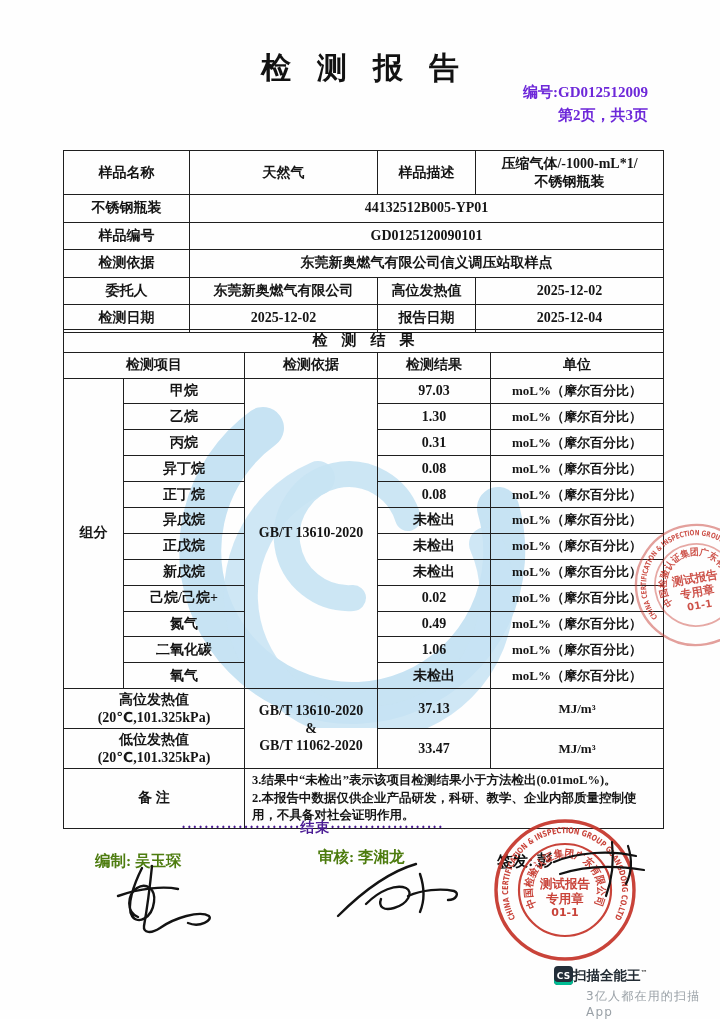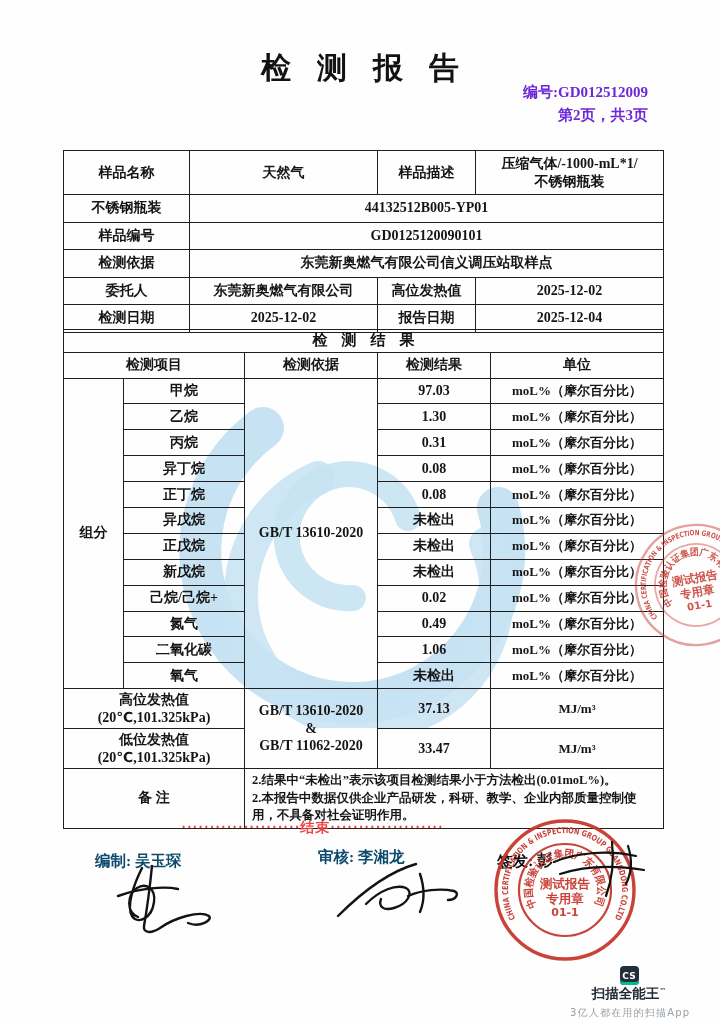--- a/index.html
+++ b/index.html
@@ -24,40 +24,40 @@
   .comp-row td{height:22.9px;}
   .cal-row td{height:37px;}
   .remark-row td{height:44px;}
   .pre{white-space:pre-line;line-height:1.25;}
   .unit-cell{font-size:13px;}
   .remark-cell{text-align:left;font-size:12.5px;line-height:1.4;padding:3px 7px;font-weight:700;}
   
   .watermark{position:absolute;left:168px;top:368px;z-index:1;}
   
   .end-line{position:absolute;top:819px;left:0;width:625px;text-align:center;
-            font-size:14px;font-weight:700;letter-spacing:1px;color:#ef4444;z-index:2;}
-  .sig-label{position:absolute;font-size:15.5px;font-weight:700;color:#0c4a6e;z-index:3;}
+            font-size:14px;font-weight:700;letter-spacing:1px;color:#4c1d95;z-index:2;}
+  .sig-label{position:absolute;font-size:15.5px;font-weight:700;color:#4d7c0f;z-index:3;}
   .sig-prepared{left:95px;top:851px;}
   .sig-reviewed{left:318px;top:847px;}
   .sig-issued{left:497px;top:851px;transform:rotate(-2deg);color:#0e0e0e;}
   .scribble{position:absolute;z-index:4;}
   
   .stamp-main{position:absolute;left:489px;top:814px;z-index:3;opacity:.93;}
   .stamp-side{position:absolute;left:629px;top:518px;z-index:3;opacity:.85;transform:rotate(-10deg);}
   .stamp-text{font-family:"DejaVu Sans","Liberation Sans",sans-serif;}
   
   .cs-badge{position:absolute;right:16px;top:966px;z-index:5;width:150px;}
-  .cs-row{display:flex;align-items:center;justify-content:flex-start;flex-direction:column;}
+  .cs-row{display:flex;align-items:center;justify-content:flex-start;}
   .cs-icon{width:19px;height:19px;border-radius:4px;background:#232e39;color:#fff;
            font-family:"DejaVu Sans",sans-serif;font-size:9px;font-weight:700;
            display:flex;align-items:center;justify-content:center;
            box-shadow:inset 0 -3px 0 #00bd94;}
   .cs-name{font-family:"DejaVu Sans",sans-serif;font-size:13.5px;font-weight:700;color:#222b33;margin-left:0;}
   .cs-tm{font-size:7px;vertical-align:super;color:#555;}
-  .cs-sub{font-family:"DejaVu Sans",sans-serif;font-size:10px;color:#9aa1a7;letter-spacing:1.2px;margin-top:3px;margin-left:16px;}
+  .cs-sub{font-family:"DejaVu Sans",sans-serif;font-size:12px;color:#9aa1a7;letter-spacing:1.2px;margin-top:3px;margin-left:32px;}
 </style>
 </head>
 <body>
 
 <div class="sheet">
 
   <div class="doc-title">检测报告</div>
   <div class="report-meta">
     <div>编号:GD012512009</div>
     <div>第2页，共3页</div>
@@ -205,21 +205,21 @@
     </tr>
     <tr class="cal-row">
       <td colspan="2" class="pre">低位发热值
 (20℃,101.325kPa)</td>
       <td>33.47</td>
       <td class="unit-cell">MJ/m³</td>
     </tr>
     <tr class="remark-row">
       <td colspan="2">备 注</td>
       <td colspan="3" class="remark-cell">
-        <div>2.结果中“未检出”表示该项目检测结果小于方法检出(0.01moL%)。</div>
+        <div>3.结果中“未检出”表示该项目检测结果小于方法检出(0.01moL%)。</div>
         <div>2.本报告中数据仅供企业产品研发，科研、教学、企业内部质量控制使用，不具备对社会证明作用。</div>
       </td>
     </tr>
   </tbody>
     </table>
 
   <div class="end-line">·····················结束····················</div>
 
   <div class="sig-label sig-prepared">编制: 吴玉琛</div>
   <svg class="scribble" style="left:108px;top:862px;" width="115" height="75" viewBox="0 0 115 75">

